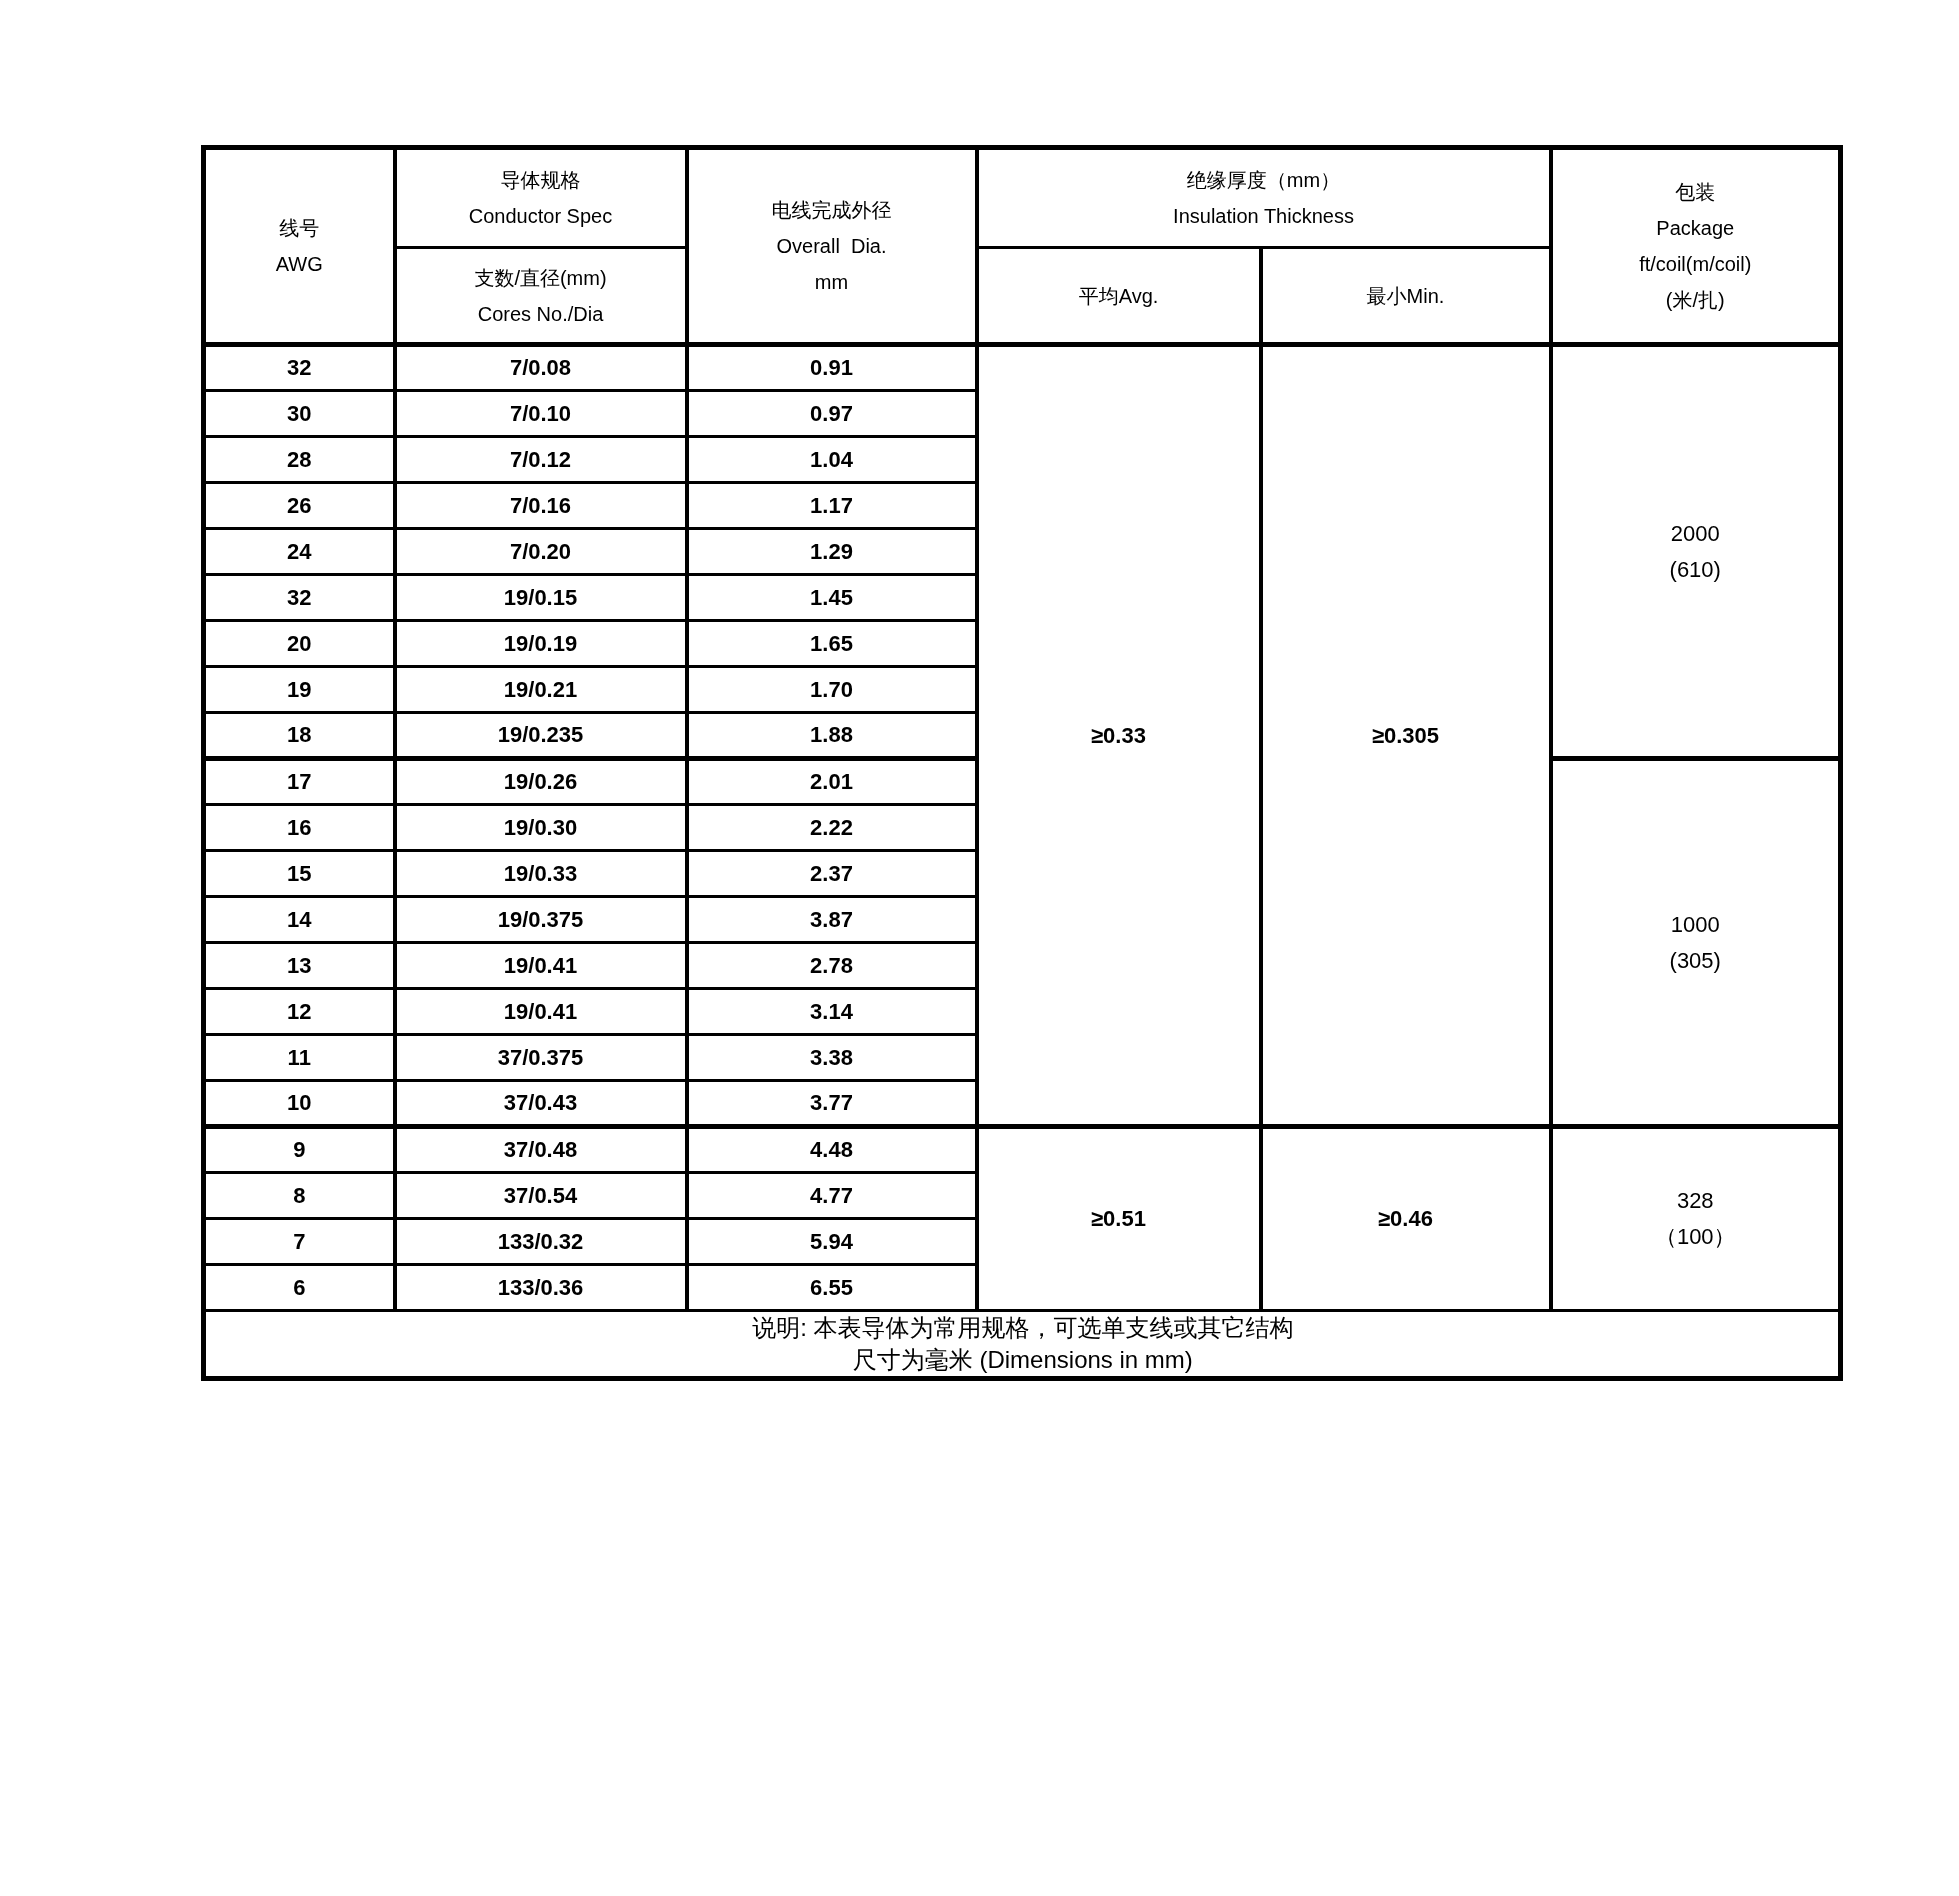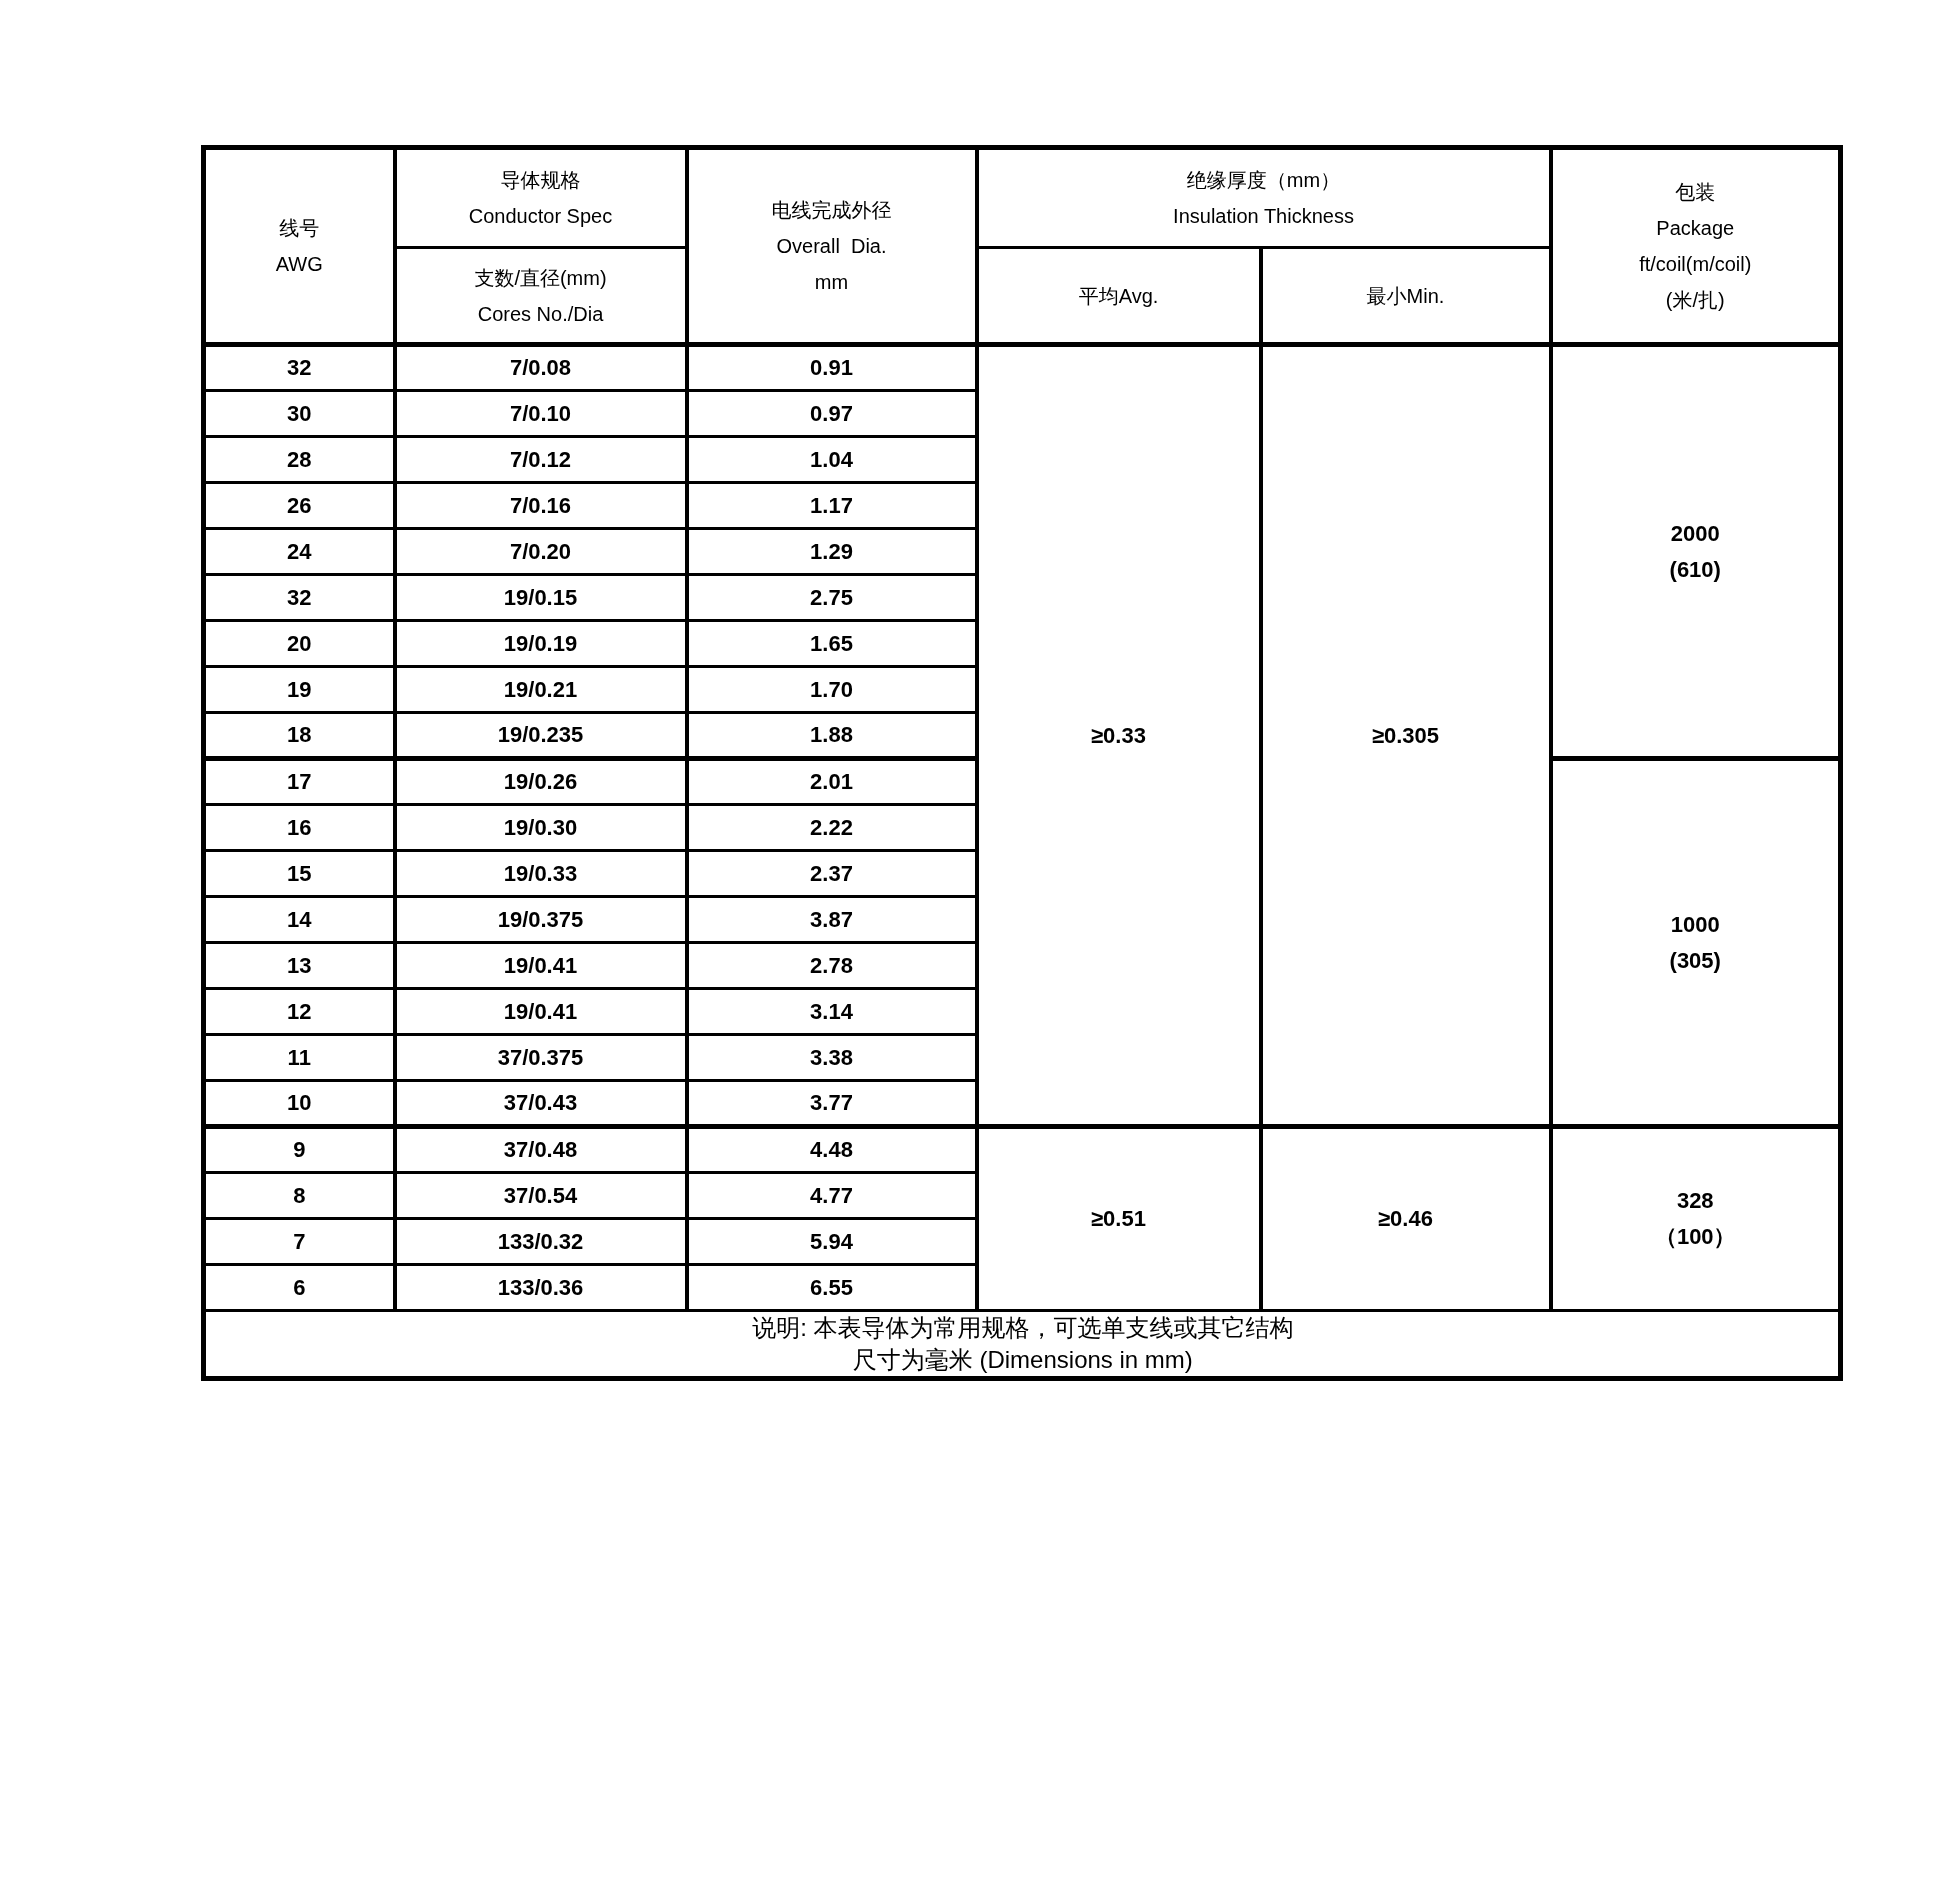--- a/index.html
+++ b/index.html
@@ -16,21 +16,21 @@
     border:3.2px solid #000;border-left-width:4px;border-right-width:4px;
     text-align:center;vertical-align:middle;padding:0;overflow:hidden;
   }
   thead tr.hrow1{height:100px;}
   thead tr.hrow2{height:97px;}
   tbody tr{height:46px;}
   tfoot tr{height:46px;}
 
   .spec th{font-weight:normal;font-size:20px;line-height:36px;}
   .spec td.data{font-size:22px;font-weight:bold;}
-  .spec td.pkg{font-size:22px;font-weight:bold;line-height:36px;}
+  .spec td.pkg{font-size:22px;font-weight:normal;line-height:36px;}
   .pre{white-space:pre;}
 
   
   tbody tr:first-child>td{border-top:5.5px solid #000;}
   td.sec{border-top:5.5px solid #000;}
   tfoot td{border-top:5.5px solid #000;}
 
   .foot-wrap{display:flex;justify-content:space-between;align-items:center;
              padding:0 4.7px 0 6.3px;font-size:24px;flex-direction:column;}
   .foot-wrap .fl{white-space:nowrap;}
@@ -112,21 +112,21 @@
           <td class="data">1.17</td>
         </tr>
         <tr>
           <td class="data">24</td>
           <td class="data">7/0.20</td>
           <td class="data">1.29</td>
         </tr>
         <tr>
           <td class="data">32</td>
           <td class="data">19/0.15</td>
-          <td class="data">2.75</td>
+          <td class="data">1.45</td>
         </tr>
         <tr>
           <td class="data">20</td>
           <td class="data">19/0.19</td>
           <td class="data">1.65</td>
         </tr>
         <tr>
           <td class="data">19</td>
           <td class="data">19/0.21</td>
           <td class="data">1.70</td>

